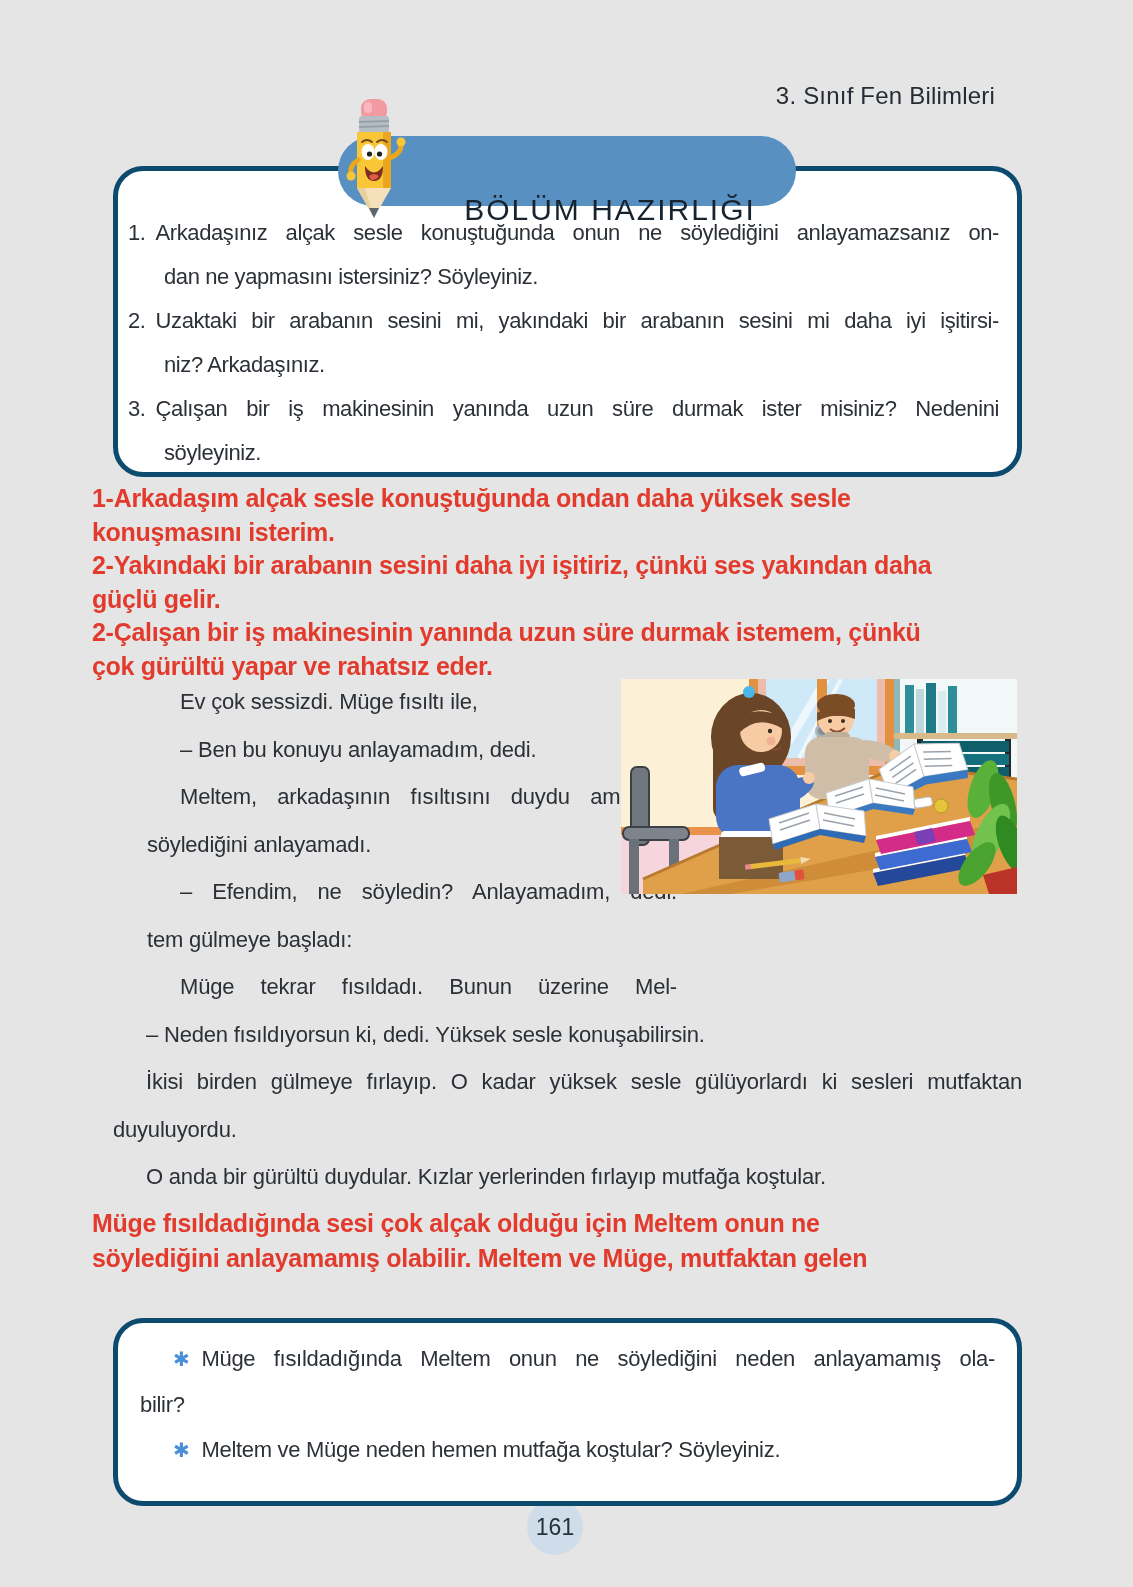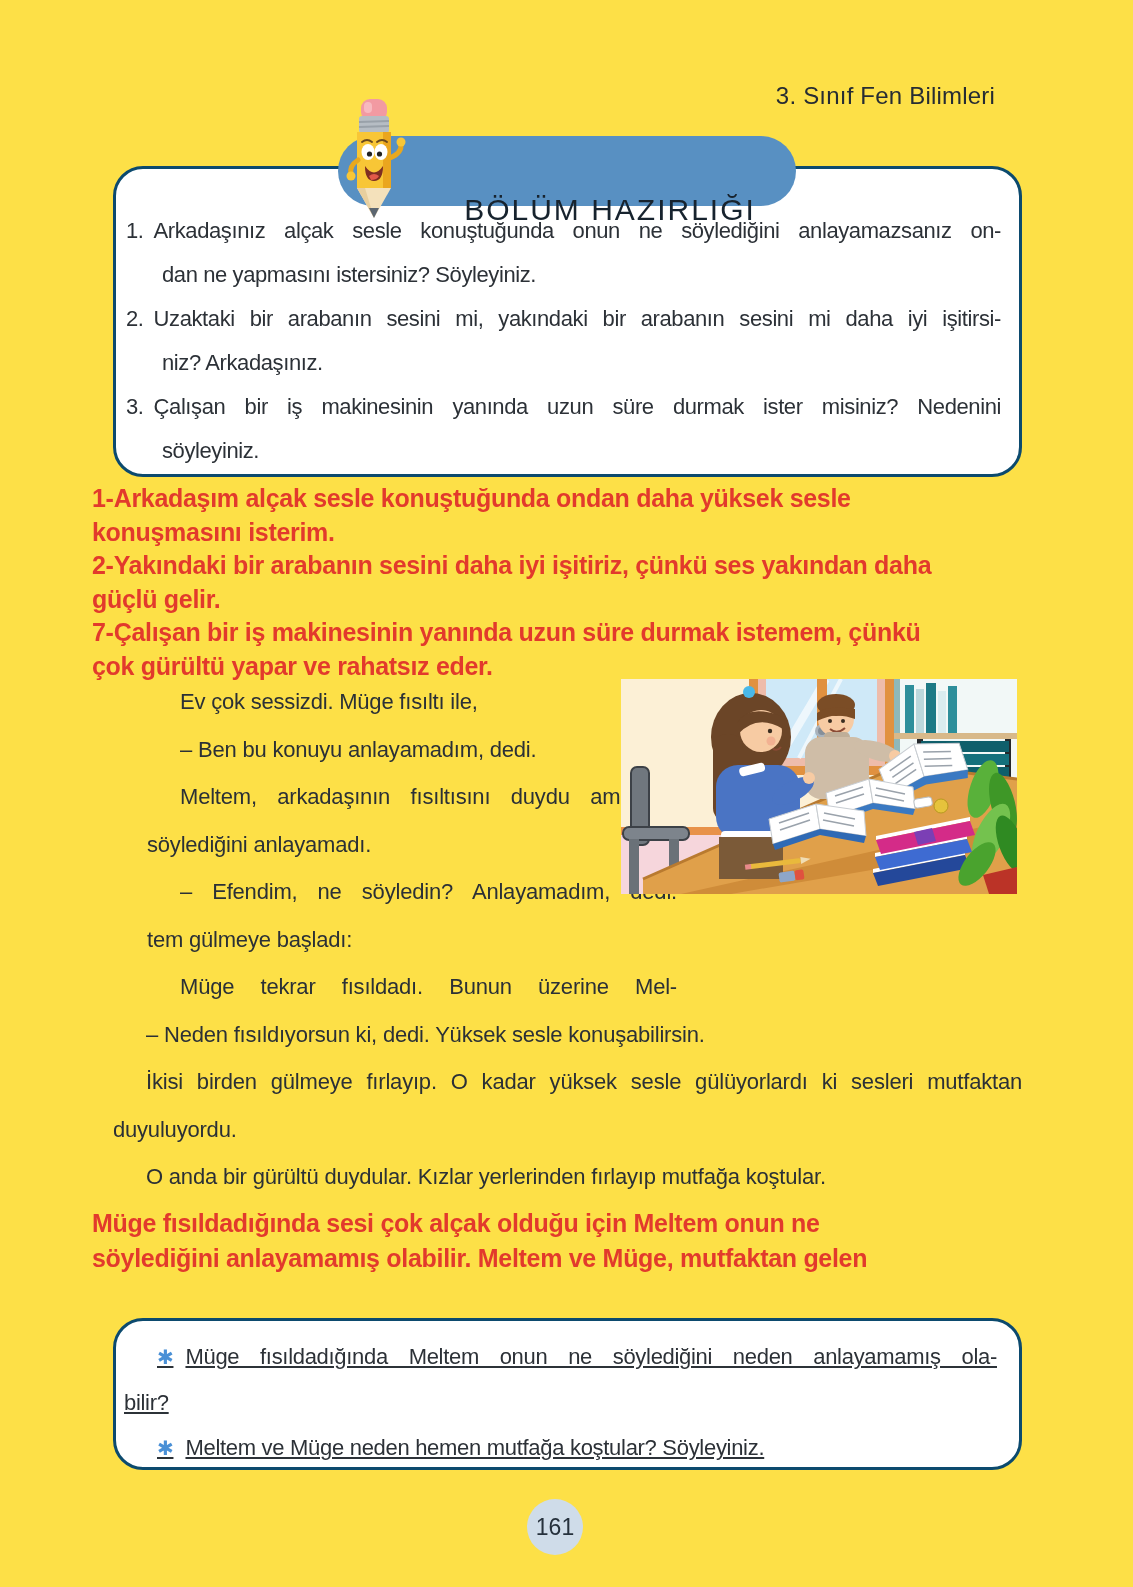--- a/index.html
+++ b/index.html
@@ -1,32 +1,32 @@
 <!DOCTYPE html>
 <html lang="tr"><head>
 <meta charset="utf-8">
 <style>
   html,body{margin:0;padding:0;background:#ffffff;}
-  #page{position:relative;width:1133px;height:1587px;background:#fde047;overflow:hidden;
+  #page{position:relative;width:1133px;height:1587px;background:#e5e5e5;overflow:hidden;
         font-family:"Liberation Sans",sans-serif;color:#2c3238;}
   .abs{position:absolute;}
 
   
   .page-header{top:82px;right:138px;font-size:24px;color:#262c33;letter-spacing:.2px;}
 
   
   .prep-pill{left:338px;top:136px;width:458px;height:70px;background:#5890c2;border-radius:36px;z-index:3;}
   .prep-pill-title{position:absolute;left:86px;right:0;top:0;height:70px;line-height:70px;text-align:center;
         font-size:30px;letter-spacing:2px;color:#17232e;margin-top:39px;}
   .pencil-mascot{left:344px;top:96px;width:62px;height:125px;z-index:4;}
 
   
-  .qbox{left:113px;width:909px;border:3px solid #0c4a6e;border-radius:30px;background:#fff;box-sizing:border-box;z-index:2;}
+  .qbox{left:113px;width:909px;border:5px solid #0c4a6e;border-radius:30px;background:#fff;box-sizing:border-box;z-index:2;}
   .qbox1{top:166px;height:311px;padding:40px 18px 0 10px;}
-  .qbox2{top:1318px;height:152px;padding:13px 22px 0 8px;text-decoration:underline;}
+  .qbox2{top:1318px;height:188px;padding:13px 22px 0 22px;}
 
   .q-line{font-size:22px;line-height:44px;letter-spacing:-.4px;color:#2c3137;}
   .jl{text-align:justify;text-align-last:justify;}
   .q-num{margin-right:10px;}
   .q-cont{padding-left:36px;white-space:nowrap;}
 
   
   .red-block{left:92px;z-index:1;}
   .red-line{font-weight:bold;color:#e23a2c;white-space:nowrap;letter-spacing:-.3px;}
   .red1 .red-line{font-size:25px;line-height:33.5px;}
@@ -102,21 +102,21 @@
       <div class="q-line jl"><span class="q-num">3.</span><span>Çalışan bir iş makinesinin yanında uzun süre durmak ister misiniz? Nedenini</span></div>
       <div class="q-line q-cont">söyleyiniz.</div>
     </div>
   </div>
 
   <div class="abs red-block red1">
     <div class="red-line">1-Arkadaşım alçak sesle konuştuğunda ondan daha yüksek sesle</div>
     <div class="red-line">konuşmasını isterim.</div>
     <div class="red-line">2-Yakındaki bir arabanın sesini daha iyi işitiriz, çünkü ses yakından daha</div>
     <div class="red-line">güçlü gelir.</div>
-    <div class="red-line">7-Çalışan bir iş makinesinin yanında uzun süre durmak istemem, çünkü</div>
+    <div class="red-line">2-Çalışan bir iş makinesinin yanında uzun süre durmak istemem, çünkü</div>
     <div class="red-line">çok gürültü yapar ve rahatsız eder.</div>
   </div>
 
   <div class="abs story">
     <div class="story-line ind narrow">Ev çok sessizdi. Müge fısıltı ile,</div>
     <div class="story-line ind narrow">– Ben bu konuyu anlayamadım, dedi.</div>
     <div class="story-line ind narrow jl">Meltem, arkadaşının fısıltısını duydu ama ne</div>
     <div class="story-line narrow">söylediğini anlayamadı.</div>
     <div class="story-line ind narrow jl">– Efendim, ne söyledin? Anlayamadım, dedi.</div>
     <div class="story-line narrow">tem gülmeye başladı:</div>

